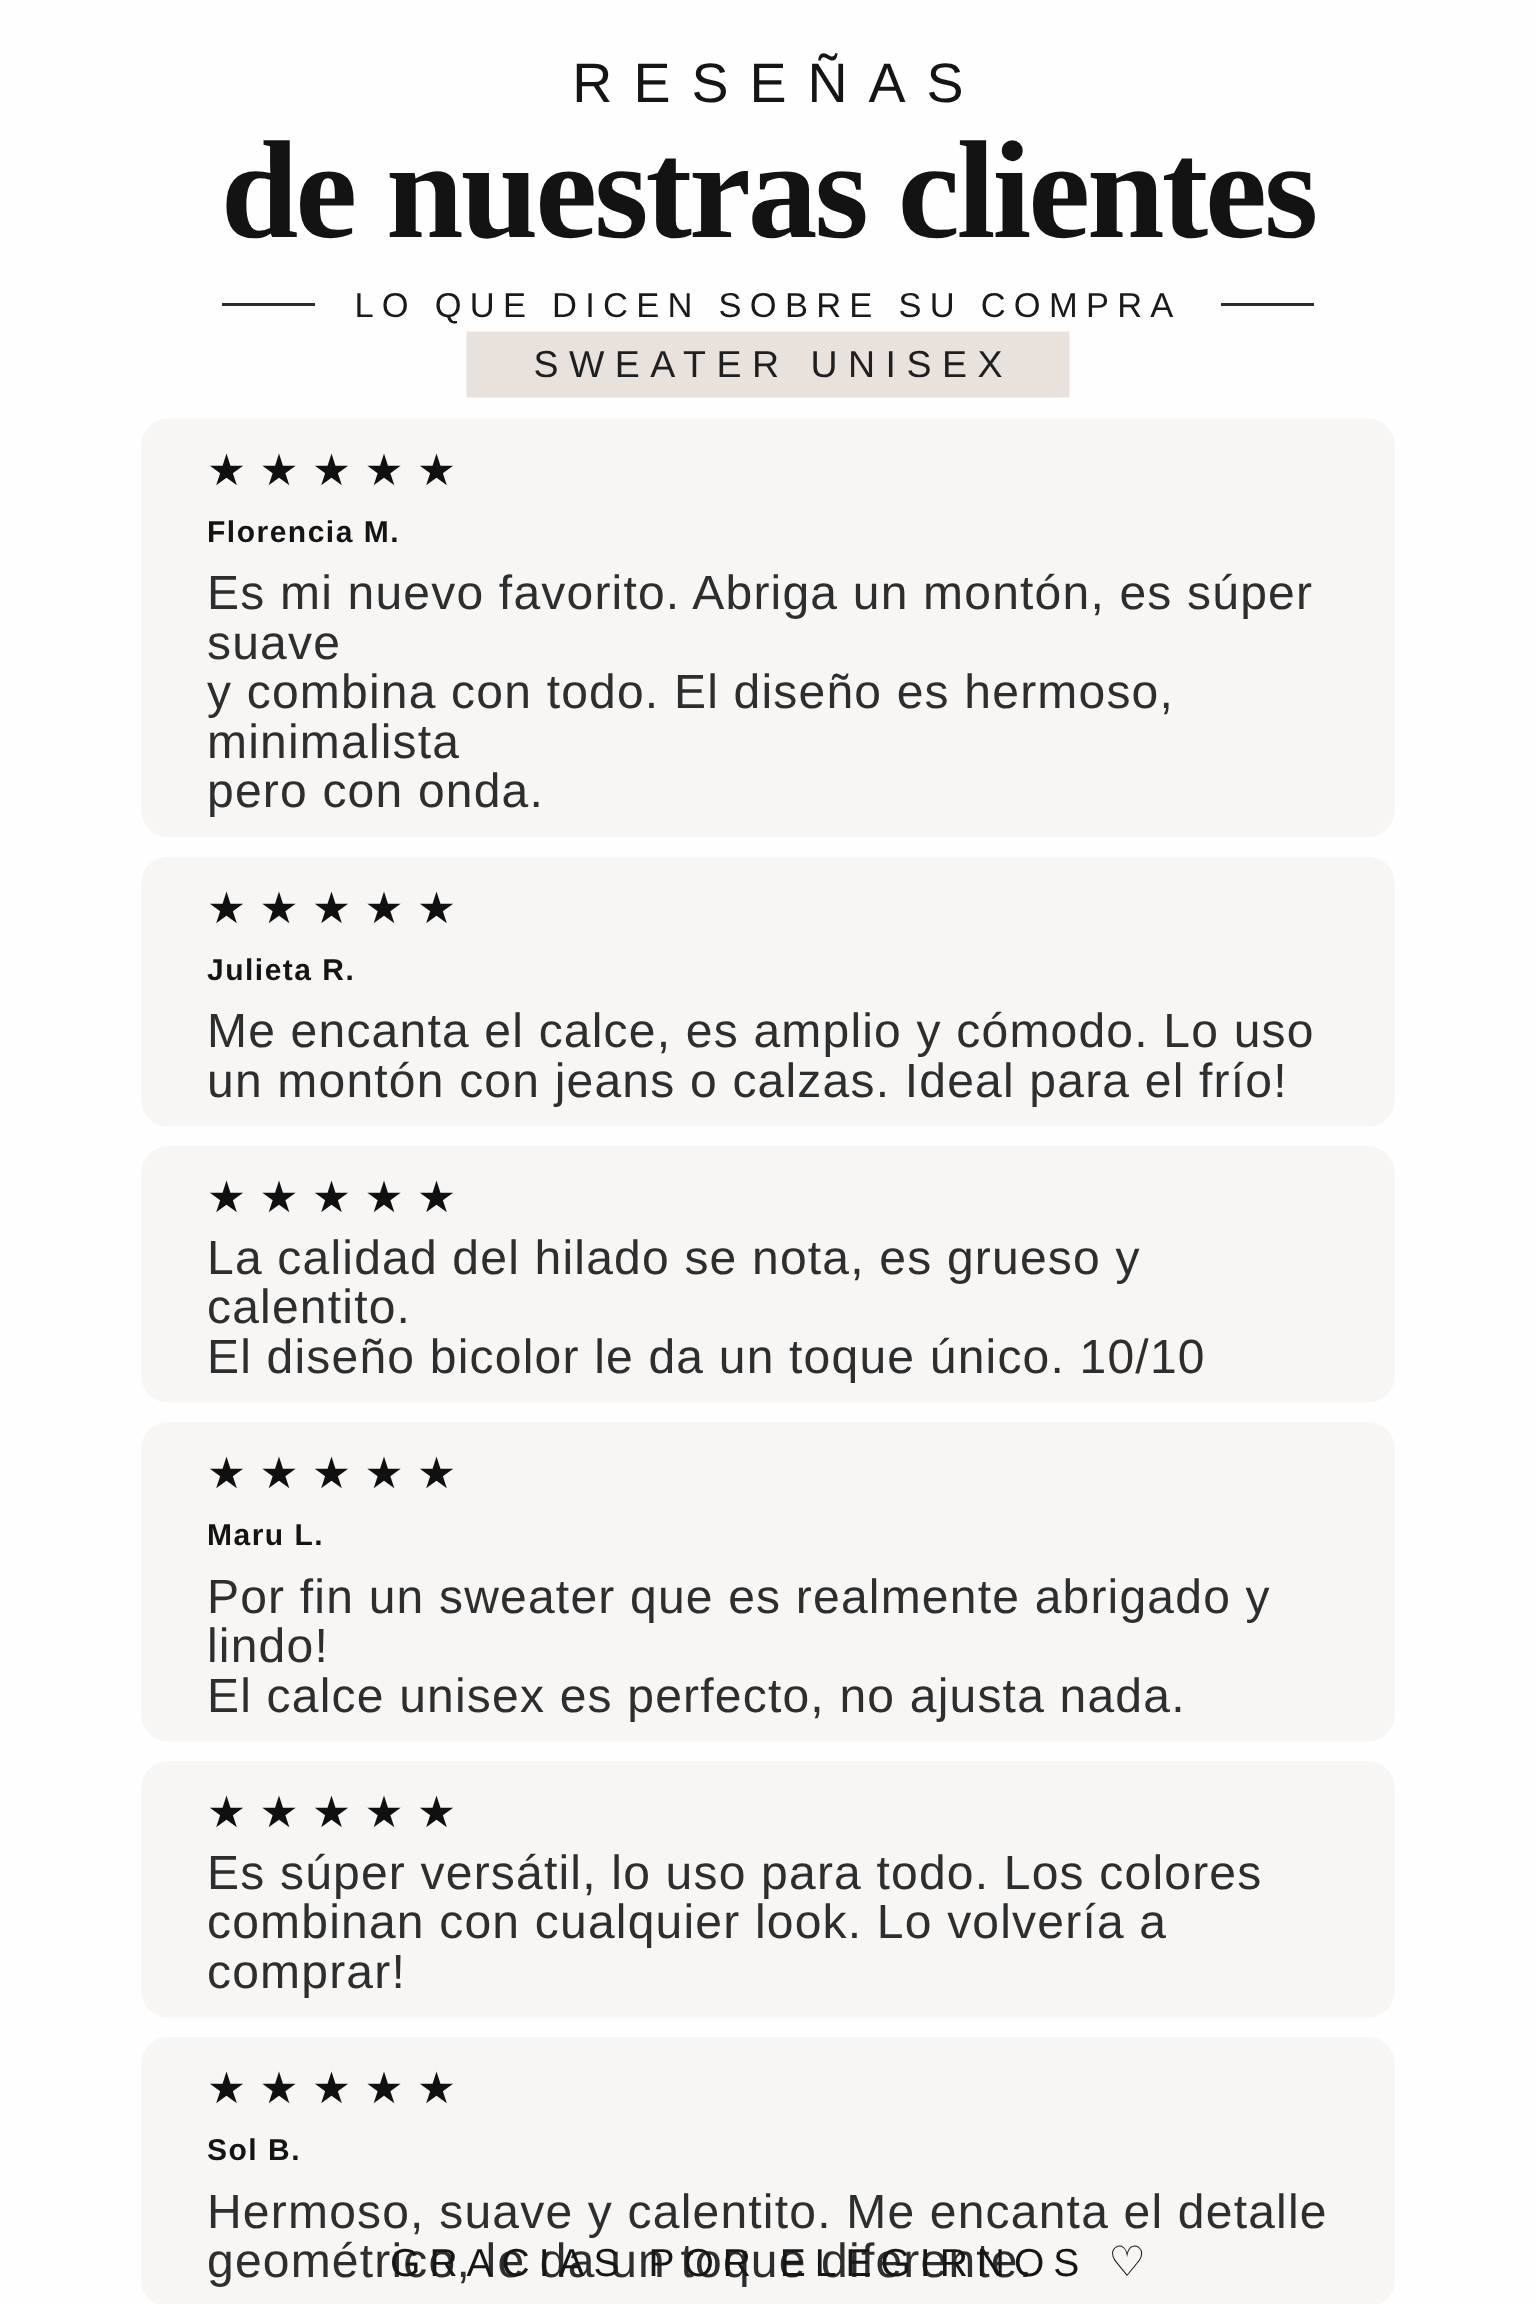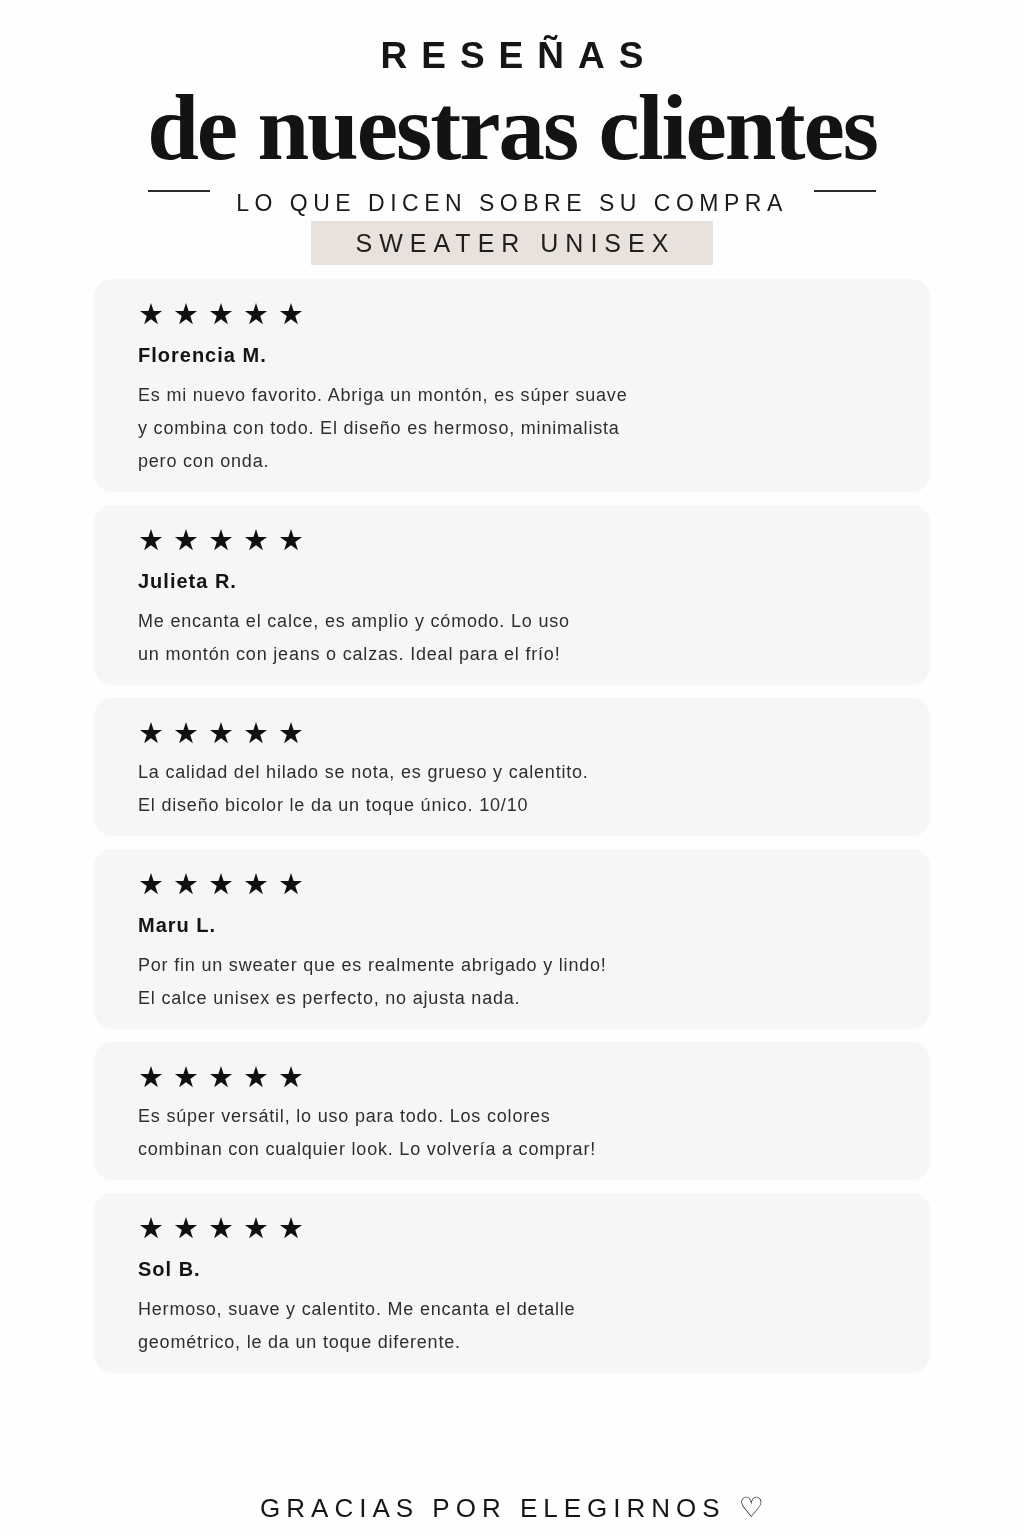--- a/index.html
+++ b/index.html
@@ -20,35 +20,35 @@
   
   .header {
     text-align: center;
     padding-top: 34px;
   }
   .kicker {
     font-size: 37px;
     line-height: 44px;
     letter-spacing: 14px;
     text-indent: 14px; 
-    font-weight: 700;
+    font-weight: 400;
     color: #151515;
   }
   .title {
     font-family: "Liberation Serif", "DejaVu Serif", serif;
     font-size: 93px;
     line-height: 96px;
     font-weight: 700;
     letter-spacing: -2px;
     color: #131313;
     margin-top: 2px;
   }
   .subtitle-row {
     display: flex;
-    align-items: flex-start;
+    align-items: center;
     justify-content: center;
     gap: 26px;
     margin-top: 14px;
     height: 26px;
   }
   .subtitle-line {
     width: 62px;
     height: 2px;
     background: #2b2b2b;
   }
@@ -91,21 +91,21 @@
   }
   .name {
     font-size: 20px;
     line-height: 32px;
     font-weight: 700;
     letter-spacing: 1px;
     margin-top: 10px;
     color: #141414;
   }
   .text {
-    font-size: 18px;
+    font-size: 32px;
     line-height: 33px;
     margin-top: 8px;
     letter-spacing: 0.8px;
     color: #2e2e2e;
     white-space: pre-line;
     font-weight: 400;
   }
   
   .footer {
     position: absolute;

